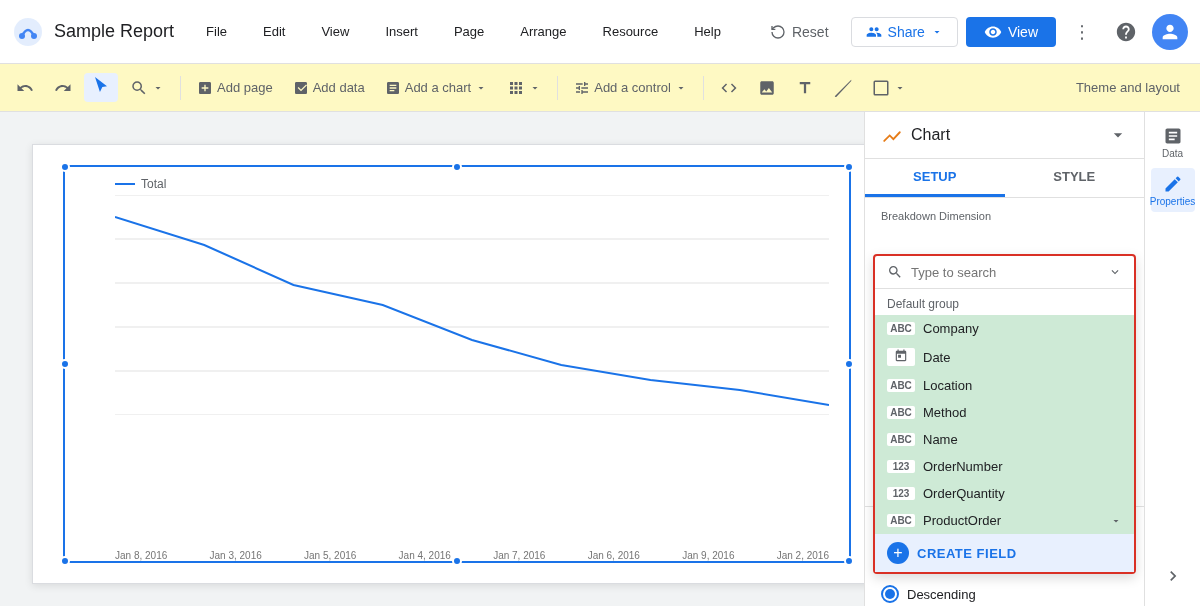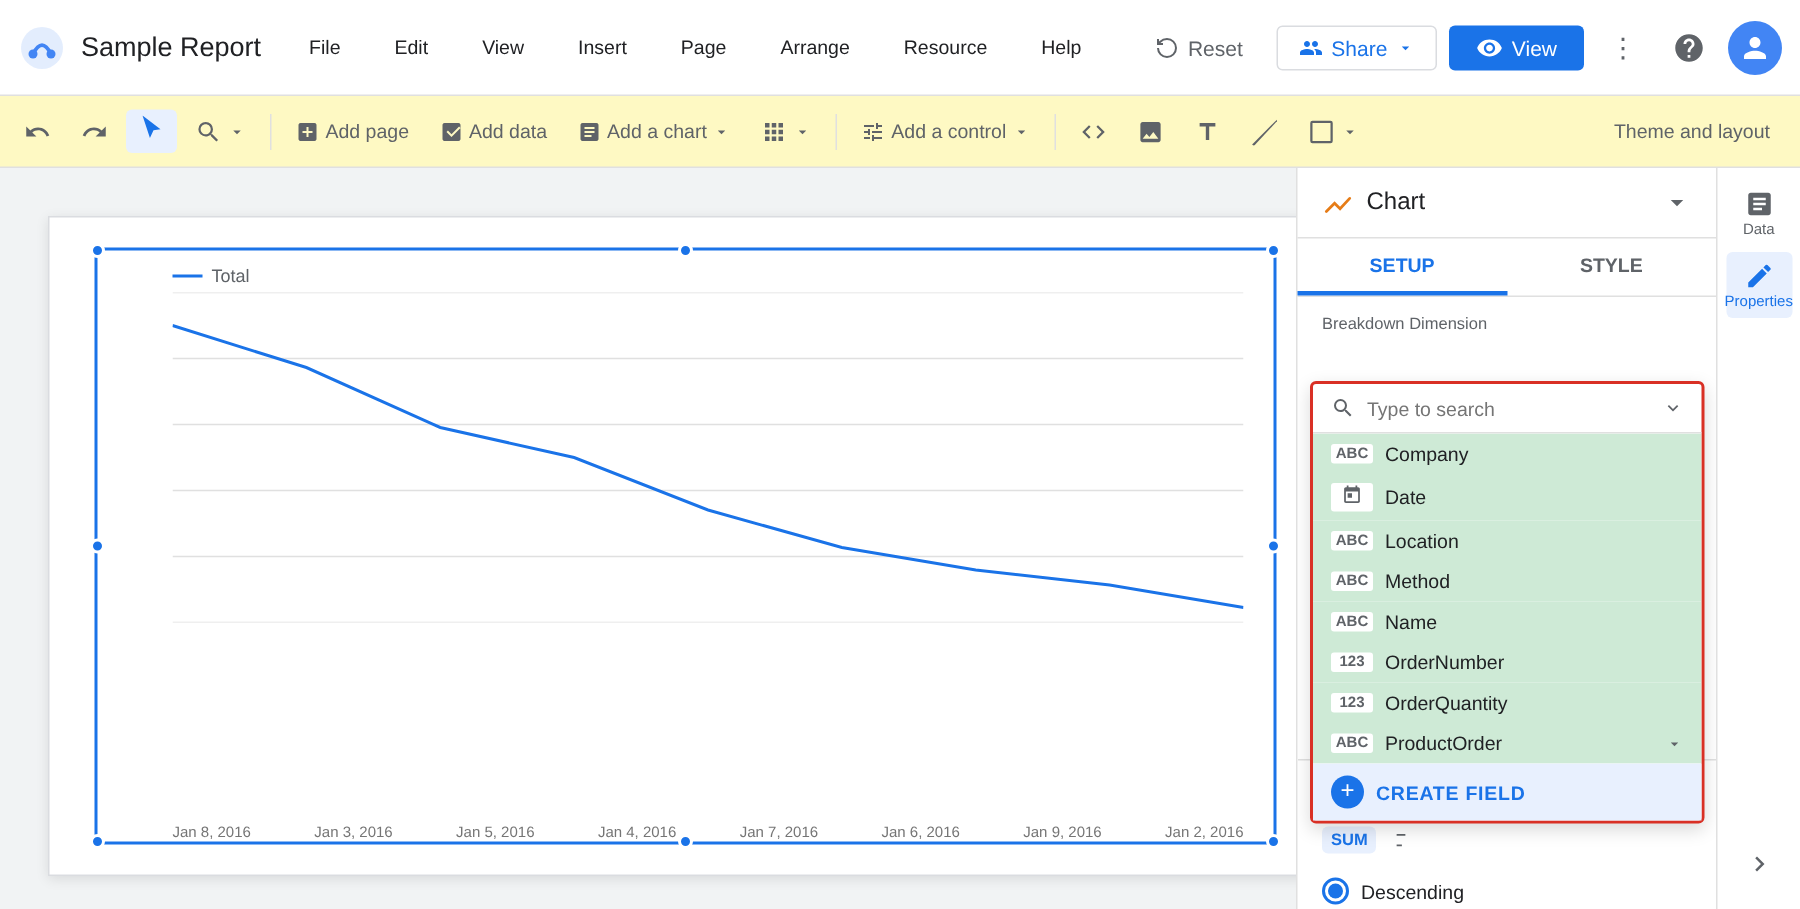--- a/index.html
+++ b/index.html
@@ -383,20 +383,21 @@
           <svg width="16" height="16" viewBox="0 0 24 24" fill="#5f6368">
             <path d="M15.5 14h-.79l-.28-.27A6.471 6.471 0 0 0 16 9.5 6.5 6.5 0 1 0 9.5 16c1.61 0 3.09-.59 4.23-1.57l.27.28v.79l5 4.99L20.49 19l-4.99-5zm-6 0C7.01 14 5 11.99 5 9.5S7.01 5 9.5 5 14 7.01 14 9.5 11.99 14 9.5 14z"></path>
           </svg>
           <input class="search-input" type="text" placeholder="Type to search" style="">
 
           <svg width="14" height="14" viewBox="0 0 24 24" fill="#5f6368">
               <path d="M7.41 8.59L12 13.17l4.59-4.58L18 10l-6 6-6-6 1.41-1.41z"></path>
             </svg>
         </div>
 
+        <div class="dropdown-section">Default group</div>
 
         <div class="dropdown-scroll">
 
           <div class="field-row">
             <span class="field-type abc">ABC</span>
             <span class="field-name">Company</span>
           </div>
 
           <div class="field-row">
             <span class="field-type date">

